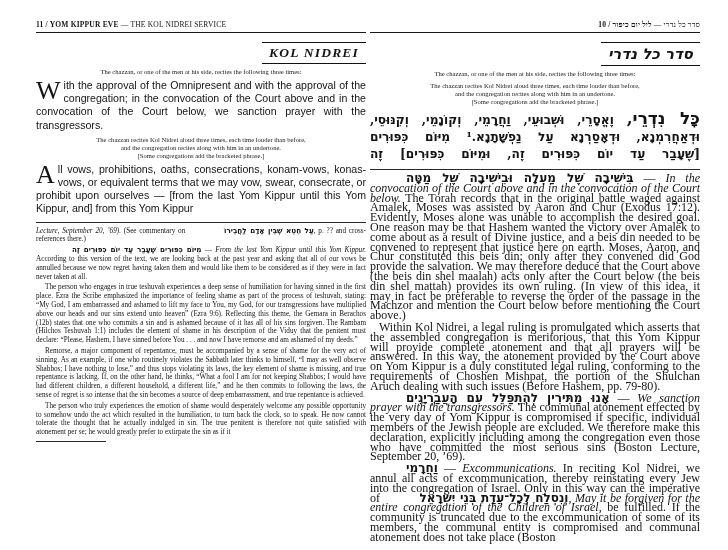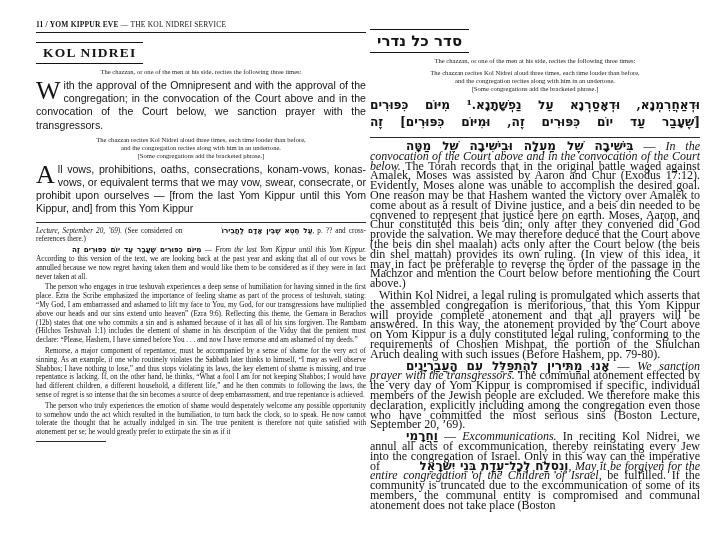--- a/index.html
+++ b/index.html
@@ -17,21 +17,21 @@
   .pg-header{
     font-size:7.5px;line-height:9px;letter-spacing:.2px;
     border-bottom:1px solid #1a1a1a;padding-bottom:3px;
     white-space:nowrap;
   }
   .pg-header .bold{font-weight:bold;}
   .pg-header.rtl{text-align:right;}
   .iso{unicode-bidi:isolate;direction:rtl;}
 
   
-  .title-wrap{text-align:left;margin-top:9px;}
+  .title-wrap{text-align:right;margin-top:9px;font-style:italic;}
   .title-box{
     display:inline-block;border-top:1.6px solid #111;border-bottom:1.6px solid #111;
     padding:2px 7px;font-weight:bold;
   }
   .title-en{font-size:13.5px;letter-spacing:1.2px;}
   .title-he{font-size:15px;font-family:"DejaVu Serif","DejaVu Sans",serif;direction:rtl;}
 
   
   .instr{text-align:center;font-size:6.6px;line-height:8px;margin-top:4px;color:#222;}
   .instr div{margin:0;}
@@ -94,21 +94,21 @@
   </div>
 
   <div class="lit-en">
     <span class="dropcap">A</span><span>ll vows, prohibitions, oaths, consecrations, konam-vows, konas-vows, or equivalent terms that we may vow, swear, consecrate, or prohibit upon ourselves — [from the last Yom Kippur until this Yom Kippur, and] from this Yom Kippur</span>
   </div>
 
   <div class="rule"></div>
 
   <div class="comm comm-l">
     <p>
-      <span class="it">Lecture, September 20, ’69).</span><span> (See considered on </span><span class="hw iso">עַל חֵטְא שֶׁבֵּין אָדָם לַחֲבֵירוֹ</span><span>, p. ?? and cross-references there.)</span>
+      <span class="it">Lecture, September 20, ’69).</span><span> (See commentary on </span><span class="hw iso">עַל חֵטְא שֶׁבֵּין אָדָם לַחֲבֵירוֹ</span><span>, p. ?? and cross-references there.)</span>
     </p>
     <p>
       <span class="hw iso">מִיּוֹם כִּפּוּרִים שֶׁעָבַר עַד יוֹם כִּפּוּרִים זֶה</span><span> — </span><span class="it">From the last Yom Kippur until this Yom Kippur.</span><span> According to this version of the text, we are looking back at the past year and asking that all of our vows be annulled because we now regret having taken them and would like them to be considered as if they were in fact never taken at all.</span>
     </p>
     <p class="ind">
       <span>The person who engages in true teshuvah experiences a deep sense of humiliation for having sinned in the first place. Ezra the Scribe emphasized the importance of feeling shame as part of the process of teshuvah, stating: “My God, I am embarrassed and ashamed to lift my face to You, my God, for our transgressions have multiplied above our heads and our sins extend unto heaven” (Ezra 9:6). Reflecting this theme, the Gemara in Berachos (12b) states that one who commits a sin and is ashamed because of it has all of his sins forgiven. The Rambam (Hilchos Teshuvah 1:1) includes the element of shame in his description of the Viduy that the penitent must declare: “Please, Hashem, I have sinned before You . . . and now I have remorse and am ashamed of my deeds.”</span>
     </p>
     <p class="ind">
       <span>Remorse, a major component of repentance, must be accompanied by a sense of shame for the very act of sinning. As an example, if one who routinely violates the Sabbath later thinks to himself, “I may as well observe Shabbos; I have nothing to lose,” and thus stops violating its laws, the key element of shame is missing, and true repentance is lacking. If, on the other hand, he thinks, “What a fool I am for not keeping Shabbos; I would have had different children, a different household, a different life,” and he then commits to following the laws, the sense of regret is so intense that the sin becomes a source of deep embarrassment, and true repentance is achieved.</span>
     </p>
@@ -116,37 +116,43 @@
       <span>The person who truly experiences the emotion of shame would desperately welcome any possible opportunity to somehow undo the act which resulted in the humiliation, to turn back the clock, so to speak. He now cannot tolerate the thought that he actually indulged in sin. The true penitent is therefore not quite satisfied with atonement per se; he would greatly prefer to extirpate the sin as if it</span>
     </p>
   </div>
 
   <div class="fn-rule"></div>
 
 </div>
 
 <div class="page" id="right-page">
 
+  <div class="pg-header rtl" dir="ltr">
+    <span class="bold">10 / </span><span class="bold iso">ליל יום כיפור</span><span> — </span><span class="iso">סדר כל נדרי</span>
+  </div>
 
   <div class="title-wrap">
     <div class="title-box title-he">סדר כל נדרי</div>
   </div>
 
   <div class="instr">
     <div>The chazzan, or one of the men at his side, recites the following three times:</div>
   </div>
 
 
   <div class="instr">
     <div>The chazzan recites Kol Nidrei aloud three times, each time louder than before,</div>
     <div>and the congregation recites along with him in an undertone.</div>
     <div>[Some congregations add the bracketed phrase.]</div>
   </div>
 
   <div class="heb">
+    <div class="heb-line">
+      <span class="heb-big">כָּל נִדְרֵי,</span><span> וֶאֱסָרֵי, וּשְׁבוּעֵי, וַחֲרָמֵי, וְקוֹנָמֵי, וְקִנּוּסֵי,</span>
+    </div>
     <div class="heb-line">וּדְאַחֲרִמְנָא, וּדְאָסַרְנָא עַל נַפְשָׁתָנָא.¹ מִיּוֹם כִּפּוּרִים</div>
     <div class="heb-line">[שֶׁעָבַר עַד יוֹם כִּפּוּרִים זֶה, וּמִיּוֹם כִּפּוּרִים] זֶה</div>
   </div>
 
   <div class="rule"></div>
 
   <div class="comm comm-r">
     <p>
       <span class="hw iso">בִּישִׁיבָה שֶׁל מַעְלָה וּבִישִׁיבָה שֶׁל מַטָּה</span><span> — </span><span class="it">In the convocation of the Court above and in the convocation of the Court below.</span><span> The Torah records that in the original battle waged against Amalek, Moses was assisted by Aaron and Chur (Exodus 17:12). Evidently, Moses alone was unable to accomplish the desired goal. One reason may be that Hashem wanted the victory over Amalek to come about as a result of Divine justice, and a beis din needed to be convened to represent that justice here on earth. Moses, Aaron, and Chur constituted this beis din; only after they convened did God provide the salvation. We may therefore deduce that the Court above (the beis din shel maalah) acts only after the Court below (the beis din shel mattah) provides its own ruling. (In view of this idea, it may in fact be preferable to reverse the order of the passage in the Machzor and mention the Court below before mentioning the Court above.)</span>
     </p>

